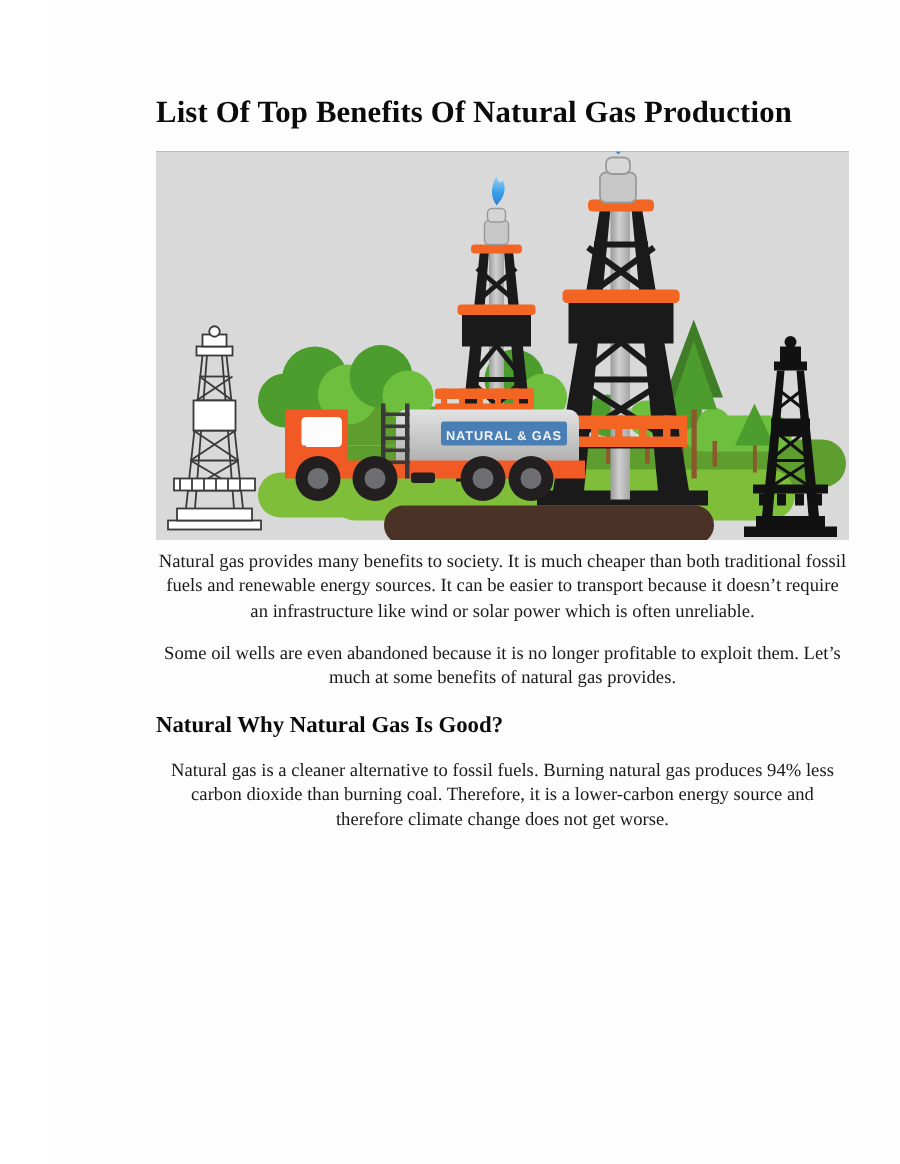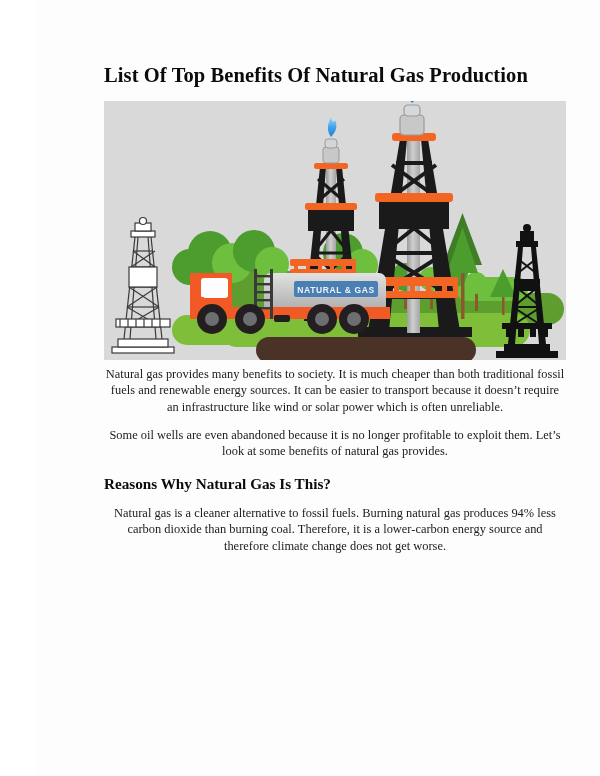--- a/index.html
+++ b/index.html
@@ -329,20 +329,20 @@
           <rect x="438" y="228" width="6" height="8"></rect>
           <rect x="410" y="178" width="26" height="12"></rect>
           <rect x="412" y="140" width="22" height="6"></rect>
           <rect x="416" y="130" width="14" height="11"></rect>
           <circle cx="423" cy="127" r="4"></circle>
         </g>
       </svg>
     </div>
 
     <p class="body-text first">Natural gas provides many benefits to society. It is much cheaper than both traditional fossil fuels and renewable energy sources. It can be easier to transport because it doesn’t require an infrastructure like wind or solar power which is often unreliable.</p>
-    <p class="body-text">Some oil wells are even abandoned because it is no longer profitable to exploit them. Let’s look at some benefits of natural gas provides.</p>
-
-    <h2 class="section-head">Reasons Why Natural Gas Is This?</h2>
+    <p class="body-text">Some oil wells are even abandoned because it is no longer profitable to exploit them. Let’s much at some benefits of natural gas provides.</p>
+
+    <h2 class="section-head">Natural Why Natural Gas Is Good?</h2>
 
     <p class="body-text">Natural gas is a cleaner alternative to fossil fuels. Burning natural gas produces 94% less carbon dioxide than burning coal. Therefore, it is a lower-carbon energy source and therefore climate change does not get worse.</p>
 
   </div>
 </div>
 
 </body></html>

